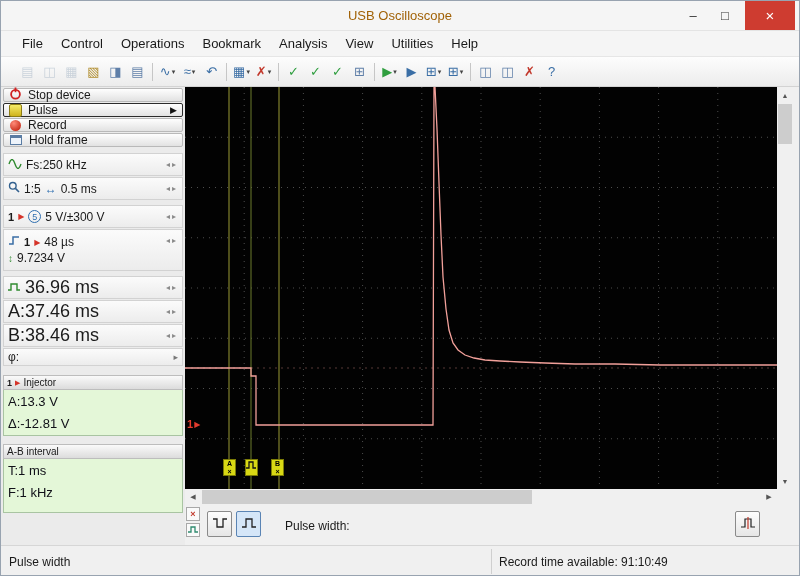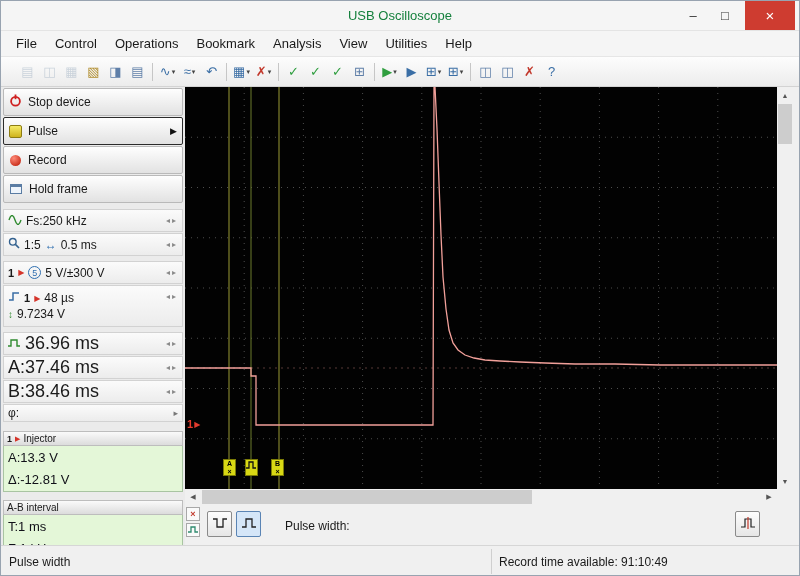--- a/index.html
+++ b/index.html
@@ -2,39 +2,39 @@
 <html><head>
 <meta charset="utf-8">
 <style>
   *{box-sizing:border-box;margin:0;padding:0}
   html,body{width:800px;height:576px;overflow:hidden}
   body{font-family:"Liberation Sans","DejaVu Sans",sans-serif;font-size:12px;color:#1a1a1a;background:#f0f0f0}
   .window{position:relative;width:800px;height:576px;border:1px solid #98a3b0;background:#f0f0f0;overflow:hidden}
 
   
   .titlebar{position:absolute;left:0;top:0;width:100%;height:30px;background:#f5f5f5;border-bottom:1px solid #e4e4e4}
-  .title{position:absolute;left:0;right:0;top:7px;text-align:center;font-size:13px;color:#15803d}
+  .title{position:absolute;left:0;right:0;top:7px;text-align:center;font-size:13px;color:#a16207}
   .winbtns{position:absolute;right:4px;top:0;height:29px;display:flex}
   .winbtn{width:32px;height:100%;display:flex;align-items:center;justify-content:center;font-size:13px;color:#333}
   .winbtn.close{width:50px;background:#ce3c30;color:#fff;font-size:15px;margin-left:4px}
 
   
-  .menubar{position:absolute;left:0;top:30px;width:100%;height:26px;background:#f5f5f5;display:flex;align-items:center;padding-left:6px;border-bottom:1px solid #e6e6e6}
+  .menubar{position:absolute;left:0;top:30px;width:100%;height:26px;background:#f5f5f5;display:flex;align-items:center;padding-left:12px;border-bottom:1px solid #e6e6e6}
   .menu-item{padding:3px 9px;font-size:13px;cursor:default}
 
   
   .toolbar{position:absolute;left:0;top:56px;width:100%;height:30px;background:linear-gradient(#fdfdfd,#ececec);border-bottom:1px solid #d3d3d3;display:flex;align-items:center;padding-left:16px;gap:1px}
   .tool{height:22px;min-width:21px;display:flex;align-items:center;justify-content:center;font-size:13px;border-radius:2px;padding:0 1px}
   .tool.disabled{opacity:.4}
   .tool .caret{font-size:7px;color:#444;margin-left:1px}
   .tsep{width:1px;height:18px;background:#c6c6c6;margin:0 3px}
 
   
   .sidebar{position:absolute;left:0;top:86px;width:184px;height:458px;background:#ebebeb;padding:1px 2px}
-  .sbtn{height:28px;margin-bottom:1px;border:1px solid #b9b9b9;border-radius:2px;background:linear-gradient(#fefefe,#e2e2e2);display:flex;align-items:center;padding:0 5px;gap:6px;font-size:12px}
+  .sbtn{height:14px;margin-bottom:1px;border:1px solid #b9b9b9;border-radius:2px;background:linear-gradient(#fefefe,#e2e2e2);display:flex;align-items:center;padding:0 5px;gap:6px;font-size:12px}
   .sbtn.selected{border-color:#2b2b2b}
   .marrow{margin-left:auto;font-size:9px;color:#111}
   .param{height:23px;margin-bottom:1px;border:1px solid #d2d2d2;background:linear-gradient(#fbfbfb,#ececec);display:flex;align-items:center;padding:0 4px;gap:4px;font-size:12px}
   .param.tall{height:42px;flex-direction:column;align-items:stretch;justify-content:center;gap:2px;position:relative}
   .pline{display:flex;align-items:center;gap:4px}
   .spin{margin-left:auto;color:#8a8a8a;font-size:8px;letter-spacing:2px;white-space:nowrap}
   .param.tall .spin{position:absolute;right:4px;top:6px;margin-left:0}
   .gap5{height:5px}.gap4{height:4px}.gap8{height:8px}
   .chbadge{font-weight:bold;font-size:11px}
   .charrow{color:#d5342a;font-size:8px}

